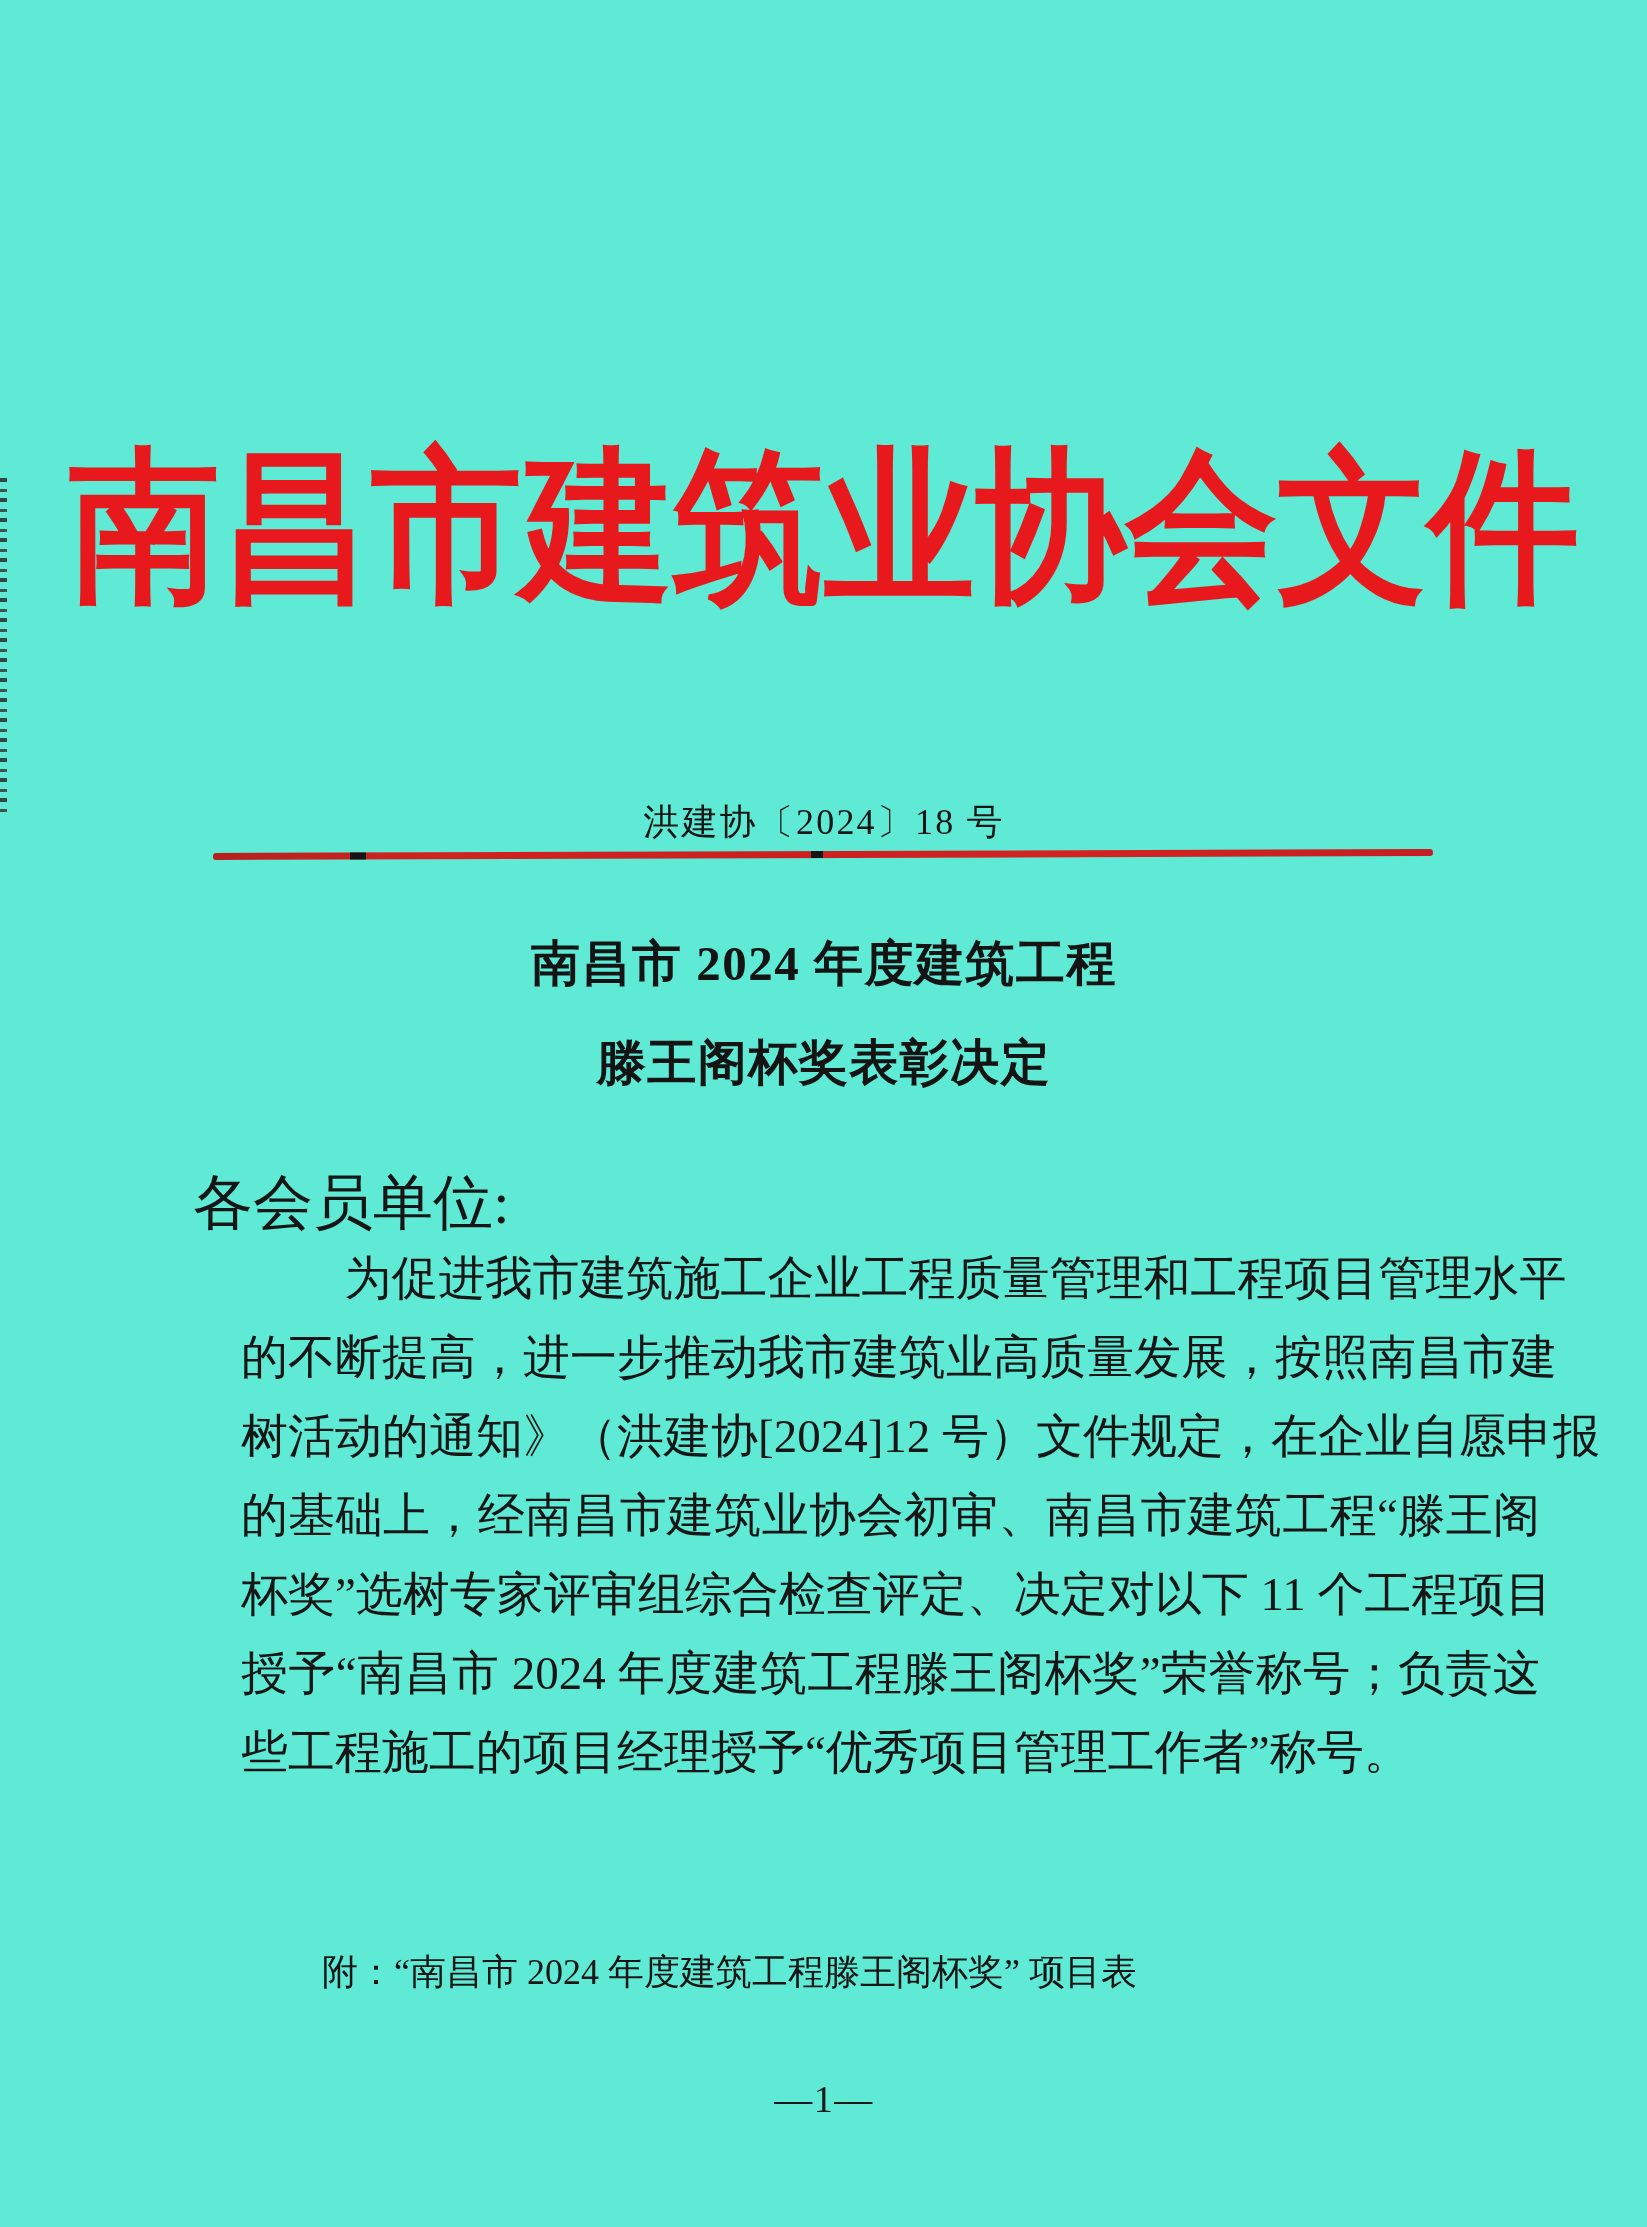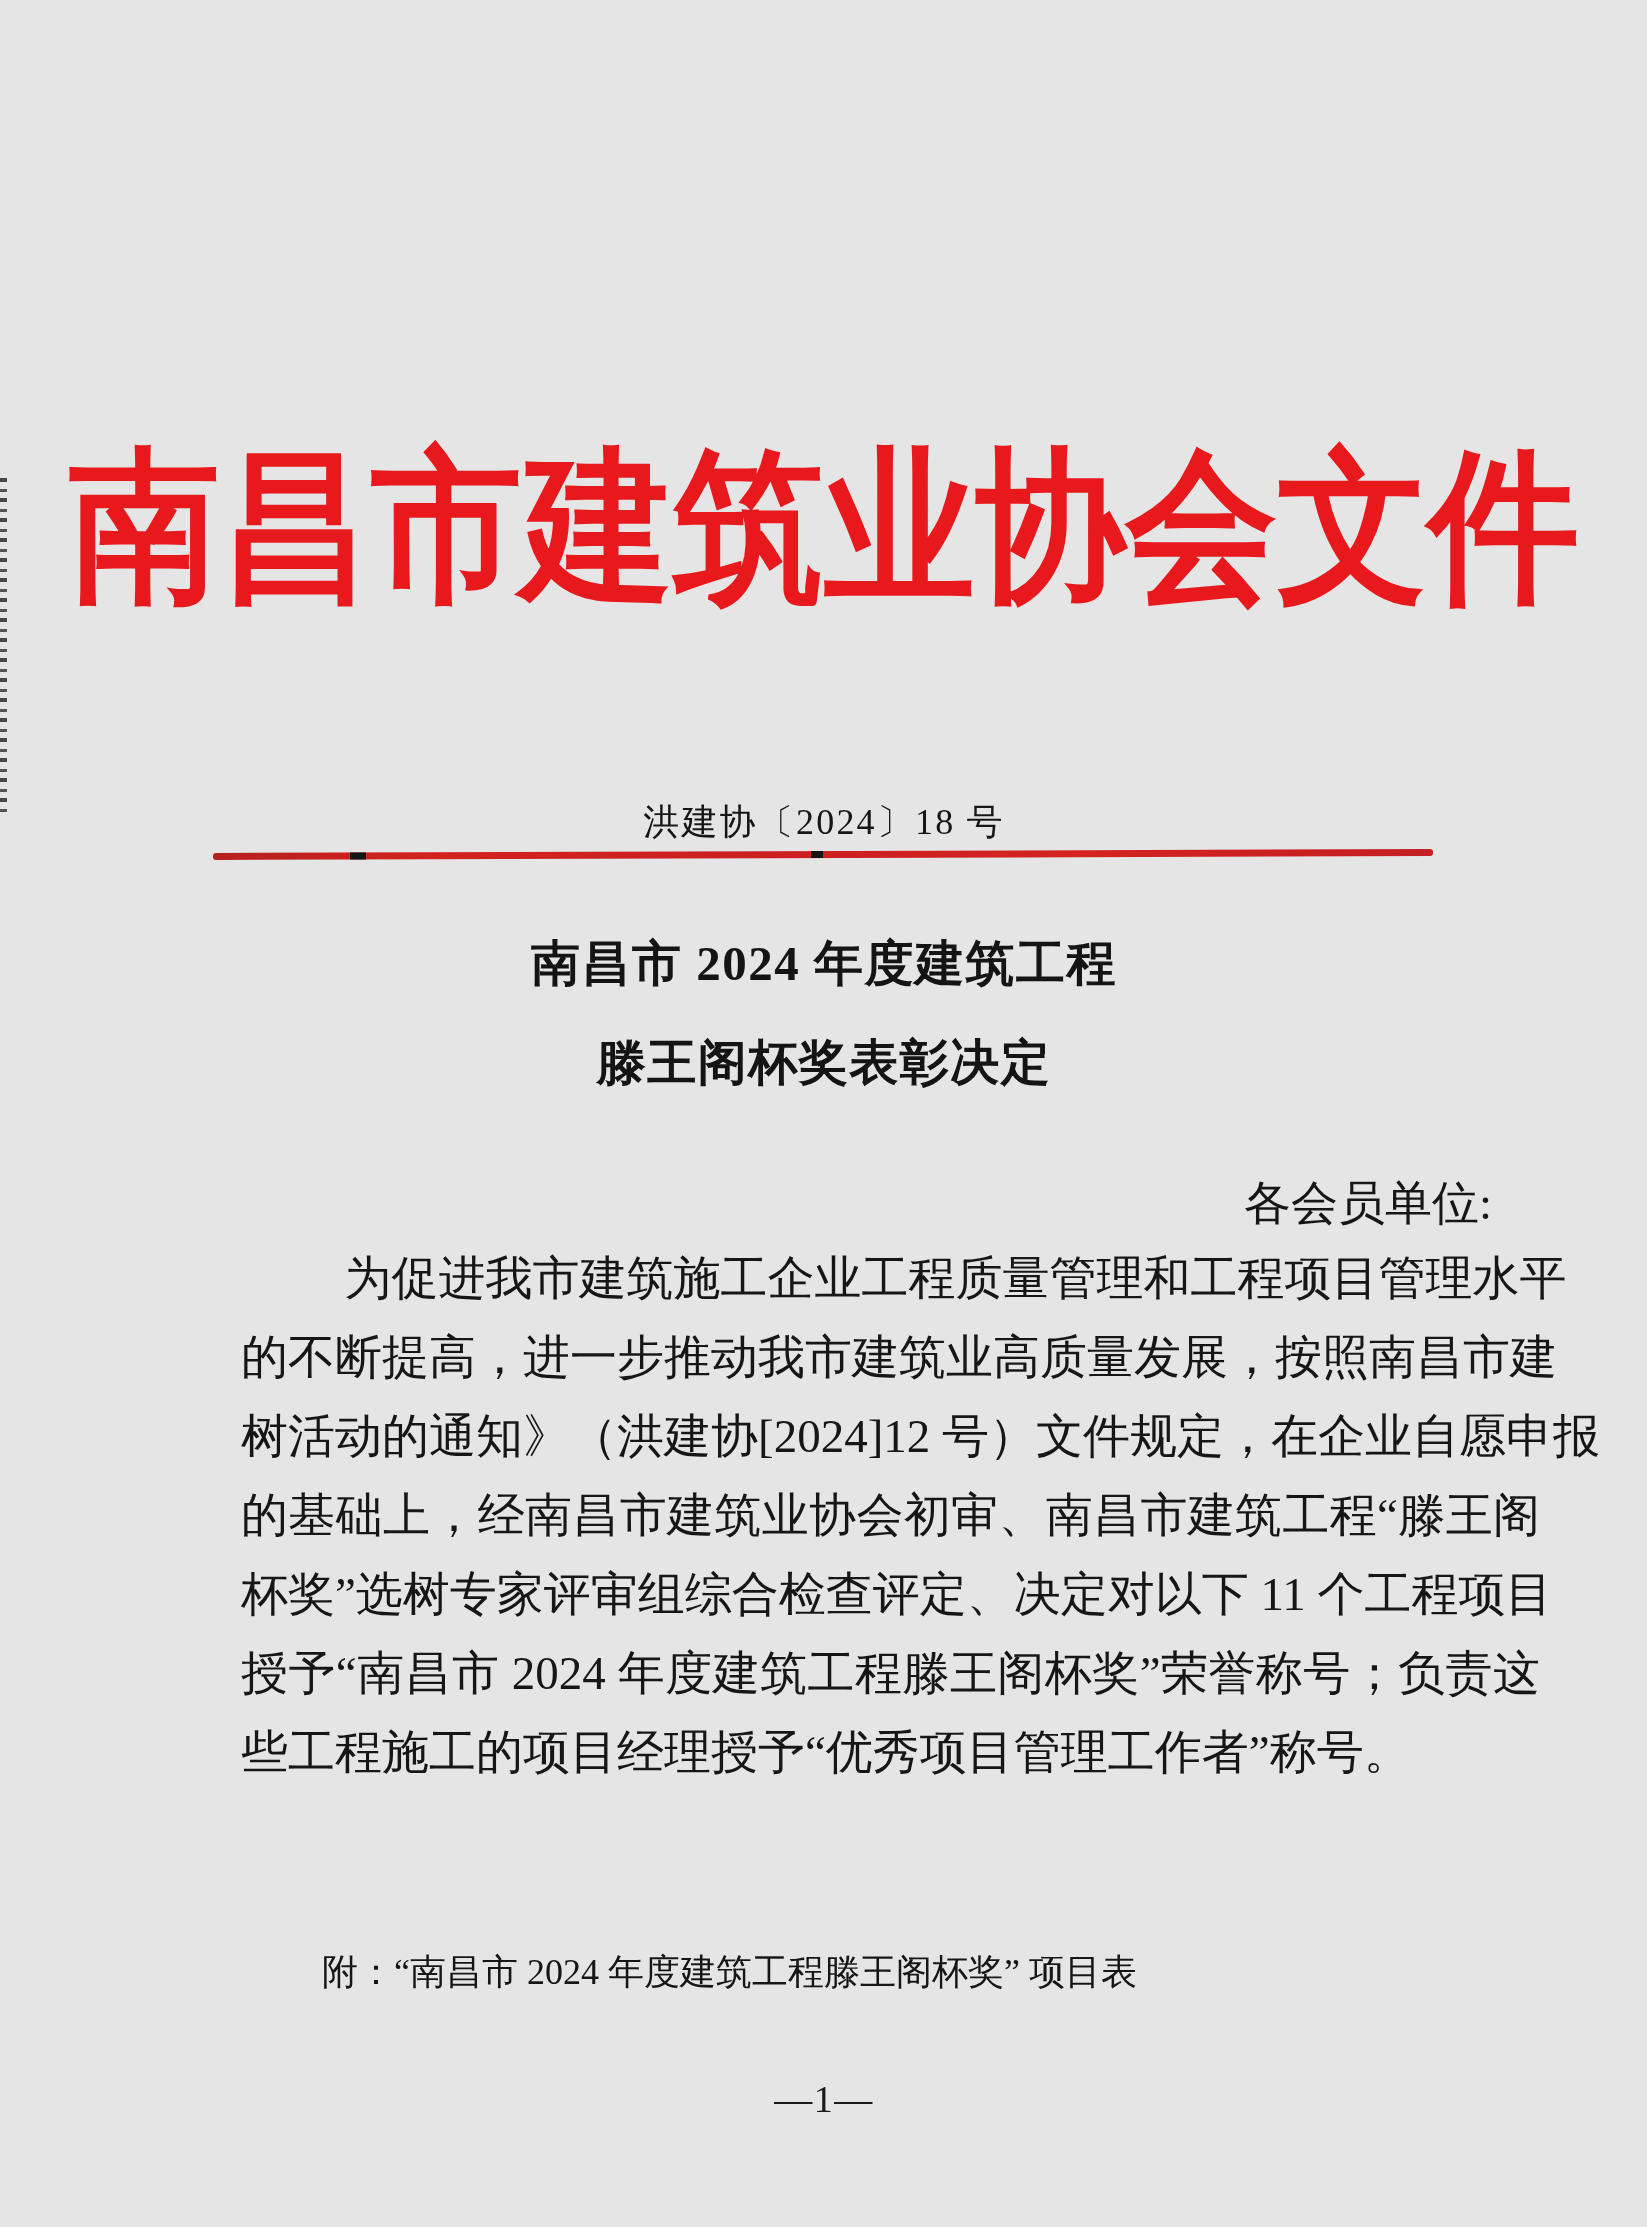--- a/index.html
+++ b/index.html
@@ -11,21 +11,21 @@
     width: 1648px;
     height: 2227px;
     font-family: "Liberation Serif", "DejaVu Serif", serif;
     color: #1c1c1c;
     position: relative;
     overflow: hidden;
   }
   .page {
     position: absolute;
     inset: 0;
-    background: #e5e5e5;
+    background: #5eead4;
     font-family: Liberation Serif, serif;
   }
 
   
   .edge-artifact {
     position: absolute;
     left: 0;
     top: 478px;
     width: 6.6px;
     height: 340px;
@@ -111,23 +111,22 @@
 
   .body-block {
     position: absolute;
     left: 193px;
     width: 1299px;
     color: #161616;
   }
 
   .salutation {
     top: 1177px;
-    font-size: 47px;
+    font-size: 60px;
     line-height: 52px;
-    text-align: right;
   }
 
   .paragraph {
     top: 1239px;
     font-size: 47px;
     line-height: 79px;
     margin-left: 48px;
   }
   .para-line {
     text-align: justify;

